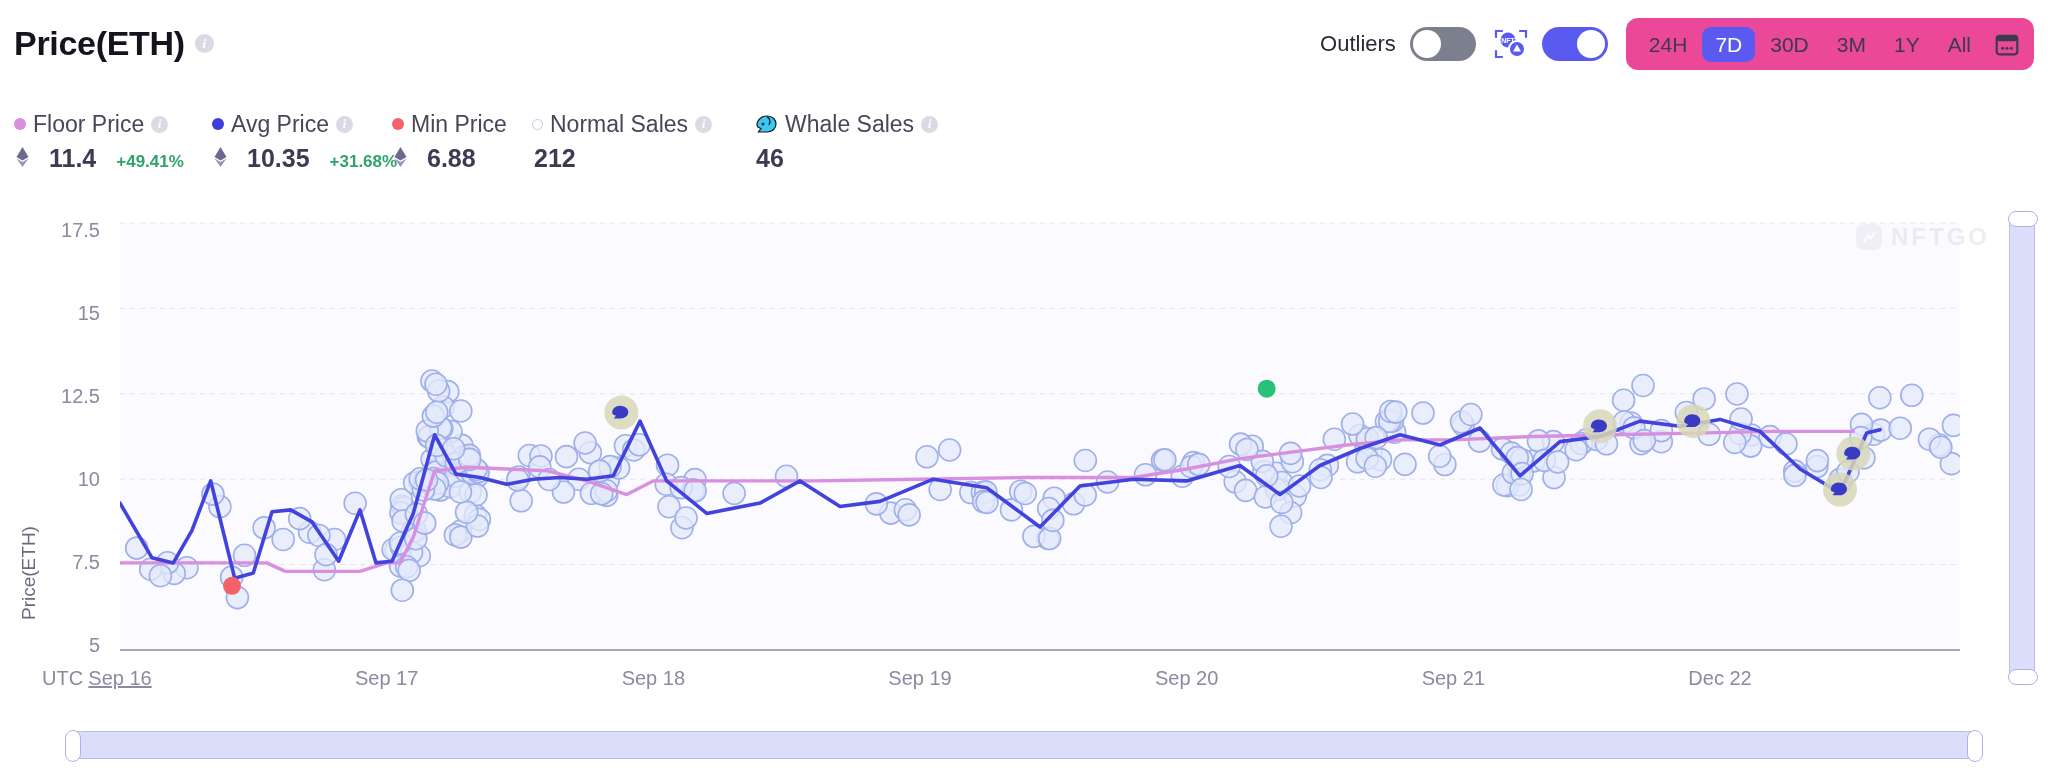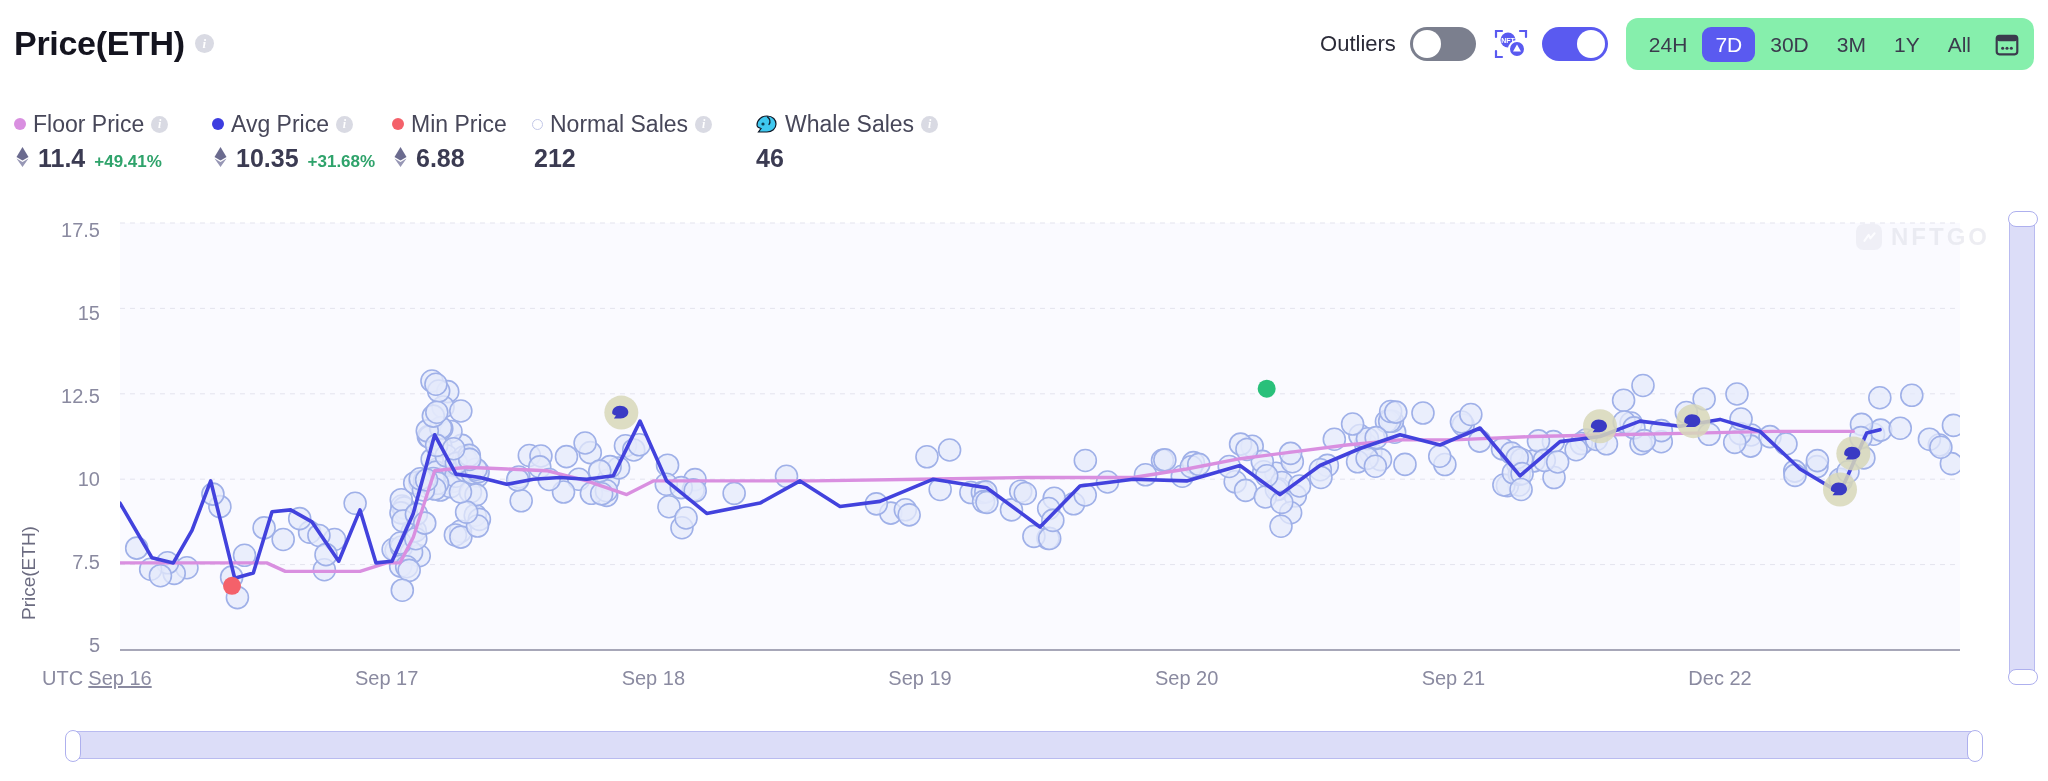--- a/index.html
+++ b/index.html
@@ -52,21 +52,21 @@
   .toggle.off { background: #7b7f8e; }
   .toggle.off .knob { left: 3px; }
   .toggle.on { background: #5a5af0; }
   .toggle.on .knob { right: 3px; }
 
   .nft-toggle-group { display:flex; align-items:center; gap: 14px; }
   .nft-icon { width: 34px; height: 32px; position: relative; }
 
   .range-group {
     display: flex; align-items: center; gap: 2px;
-    background: #86efac; border-radius: 12px; padding: 6px 10px;
+    background: #ec4899; border-radius: 12px; padding: 6px 10px;
     height: 52px;
   }
   .range-btn {
     font-size: 21px; color: #3b3b4d; padding: 7px 13px;
     border-radius: 9px; cursor: pointer; white-space: nowrap;
     background: transparent; border: none; line-height: 1;
     font-family: "Liberation Sans", sans-serif;
   }
   .range-btn.active { background: #5a5af0; color: #fff; font-weight: 500;}
   .cal-icon { margin-left: 8px; margin-right: 4px; cursor: pointer; display:flex;}
@@ -75,21 +75,21 @@
   .legend {
     position: absolute; left: 14px; top: 110px;
     display: flex; align-items: flex-start;
   }
   .legend-item { display: flex; flex-direction: column; }
   .legend-top { display: flex; align-items: center; gap: 7px; height: 28px;}
   .dot { width: 12px; height: 12px; border-radius: 50%; flex:0 0 auto;}
   .dot.hollow { background: #fff; border: 1.8px solid #c3c8e8; width:11px; height:11px;}
   .legend-name { font-size: 23px; color: #474759; white-space: nowrap; }
   .legend-val {
-    display: flex; align-items: baseline; gap: 9px;
+    display: flex; align-items: baseline; gap: 20px;
     margin-top: 8px; padding-left: 2px;
   }
   .eth-glyph { width: 13px; height: 20px; flex:0 0 auto; }
   .val-num { font-size: 25px; font-weight: 700; color: #3b3b52; line-height:1; }
   .val-pct { font-size: 17px; font-weight: 700; color: #2fa36b; line-height:1; }
   .whale-ic { width: 24px; height: 22px; flex: 0 0 auto; }
 
   
   .chart-area { position: absolute; left: 0; top: 205px; width: 2048px; height: 520px; }
   .y-title {

